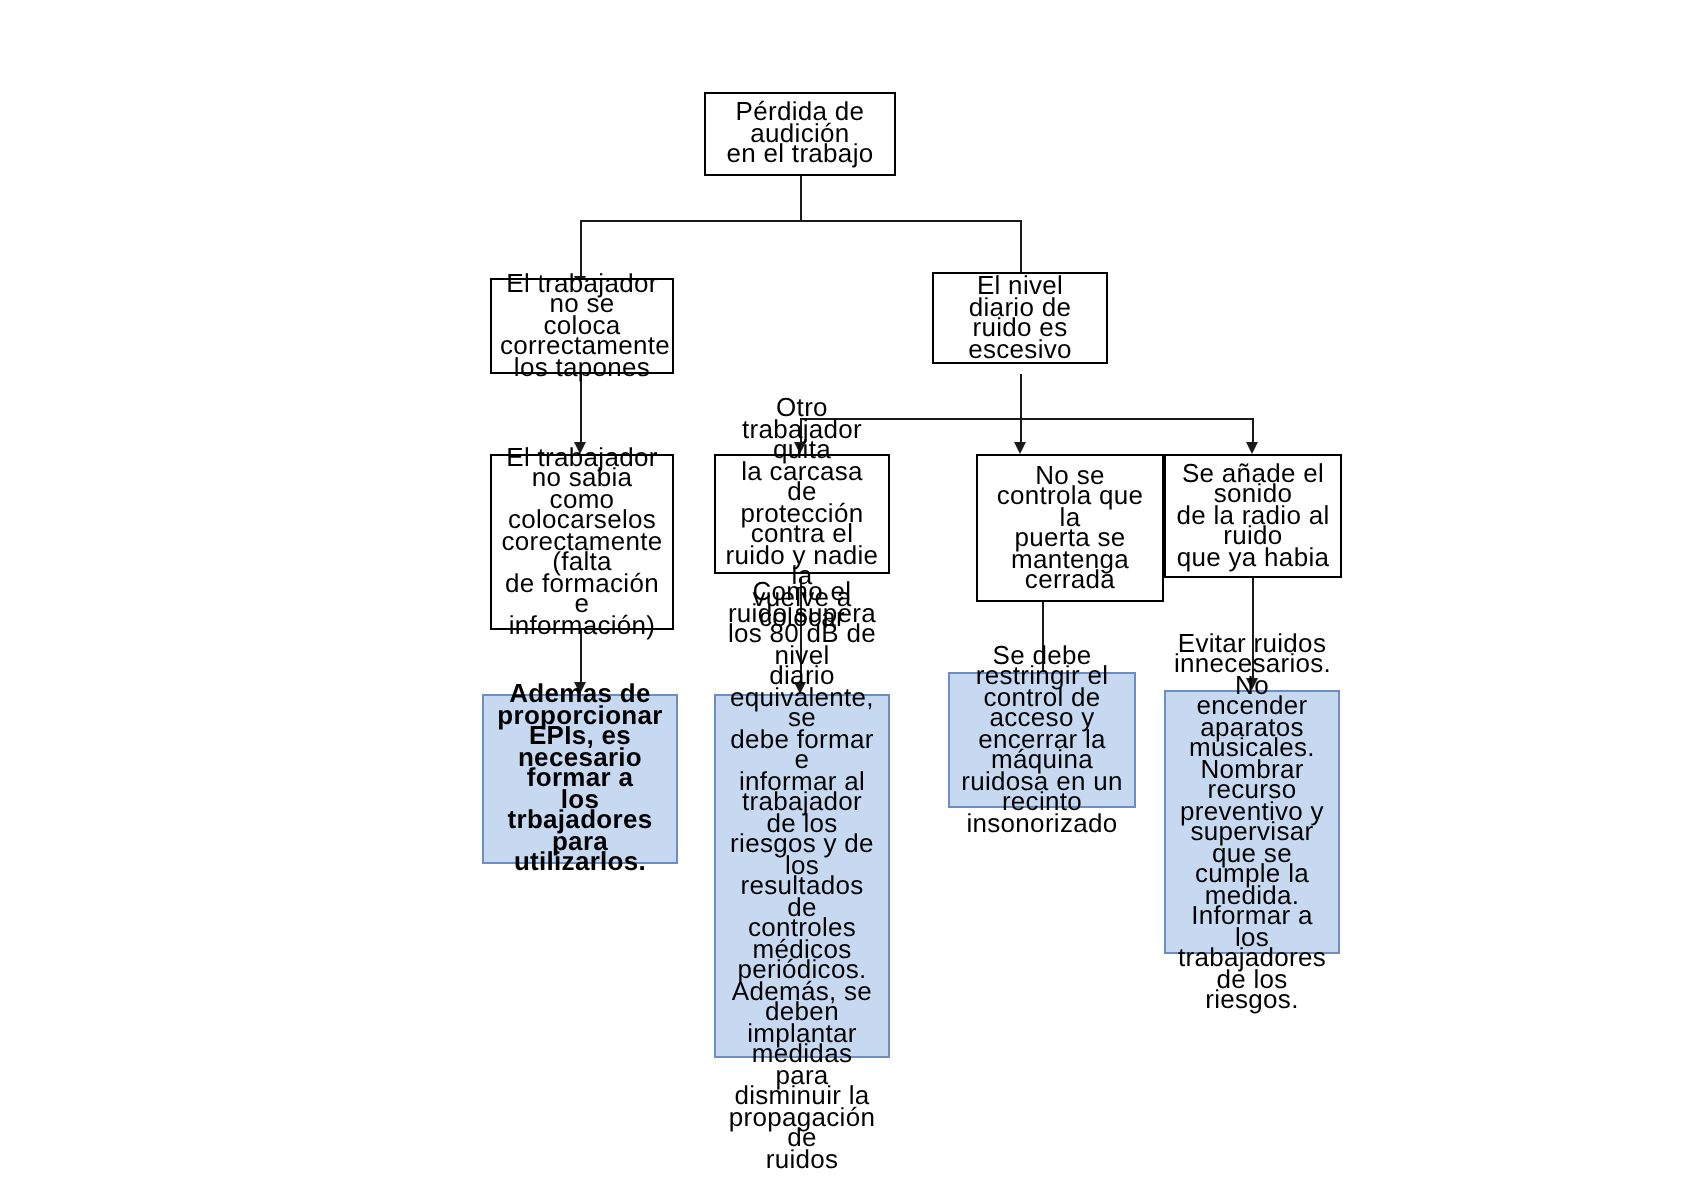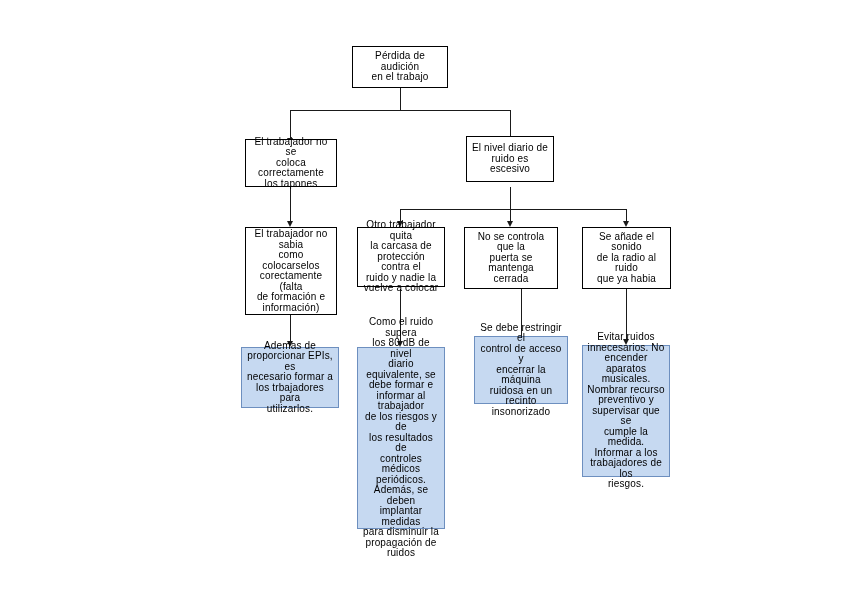--- a/index.html
+++ b/index.html
@@ -15,21 +15,21 @@
     font-family: "Liberation Sans", sans-serif;
     overflow: hidden;
   }
   .node {
     position: absolute;
     box-sizing: border-box;
     display: flex;
     align-items: center;
     justify-content: center;
     text-align: center;
-    font-size: 10px;
+    font-size: 13px;
     line-height: 10.5px;
     color: #000000;
     letter-spacing: 0.15px;
     padding: 2px 4px;
   }
   .node.cause {
     background: #ffffff;
     border: 1px solid #000000;
   }
   .node.solution {
@@ -121,33 +121,33 @@
   </div>
 
   <div class="node cause" style="left:357px; top:227px; width:88px; height:60px;">
     <span class="txt">Otro trabajador quita
 la carcasa de
 protección contra el
 ruido y nadie la
 vuelve a colocar</span>
   </div>
 
-  <div class="node cause" style="left:464px; top:227px; width:94px; height:62px;justify-content:flex-end;">
+  <div class="node cause" style="left:488px; top:227px; width:94px; height:74px;justify-content:flex-end;">
     <span class="txt">No se controla que la
 puerta se mantenga
 cerrada</span>
   </div>
 
   <div class="node cause" style="left:582px; top:227px; width:89px; height:62px;">
     <span class="txt">Se añade el sonido
 de la radio al ruido
 que ya habia</span>
   </div>
 
-  <div class="node solution" style="left:241px; top:347px; width:98px; height:61px;">
+  <div class="node solution" style="left:241px; top:347px; width:98px; height:85px;font-weight:bold;">
     <span class="txt">Ademas de
 proporcionar EPIs, es
 necesario formar a
 los trbajadores para
 utilizarlos.</span>
   </div>
 
   <div class="node solution" style="left:357px; top:347px; width:88px; height:182px;">
     <span class="txt">Como el ruido supera
 los 80 dB de nivel

